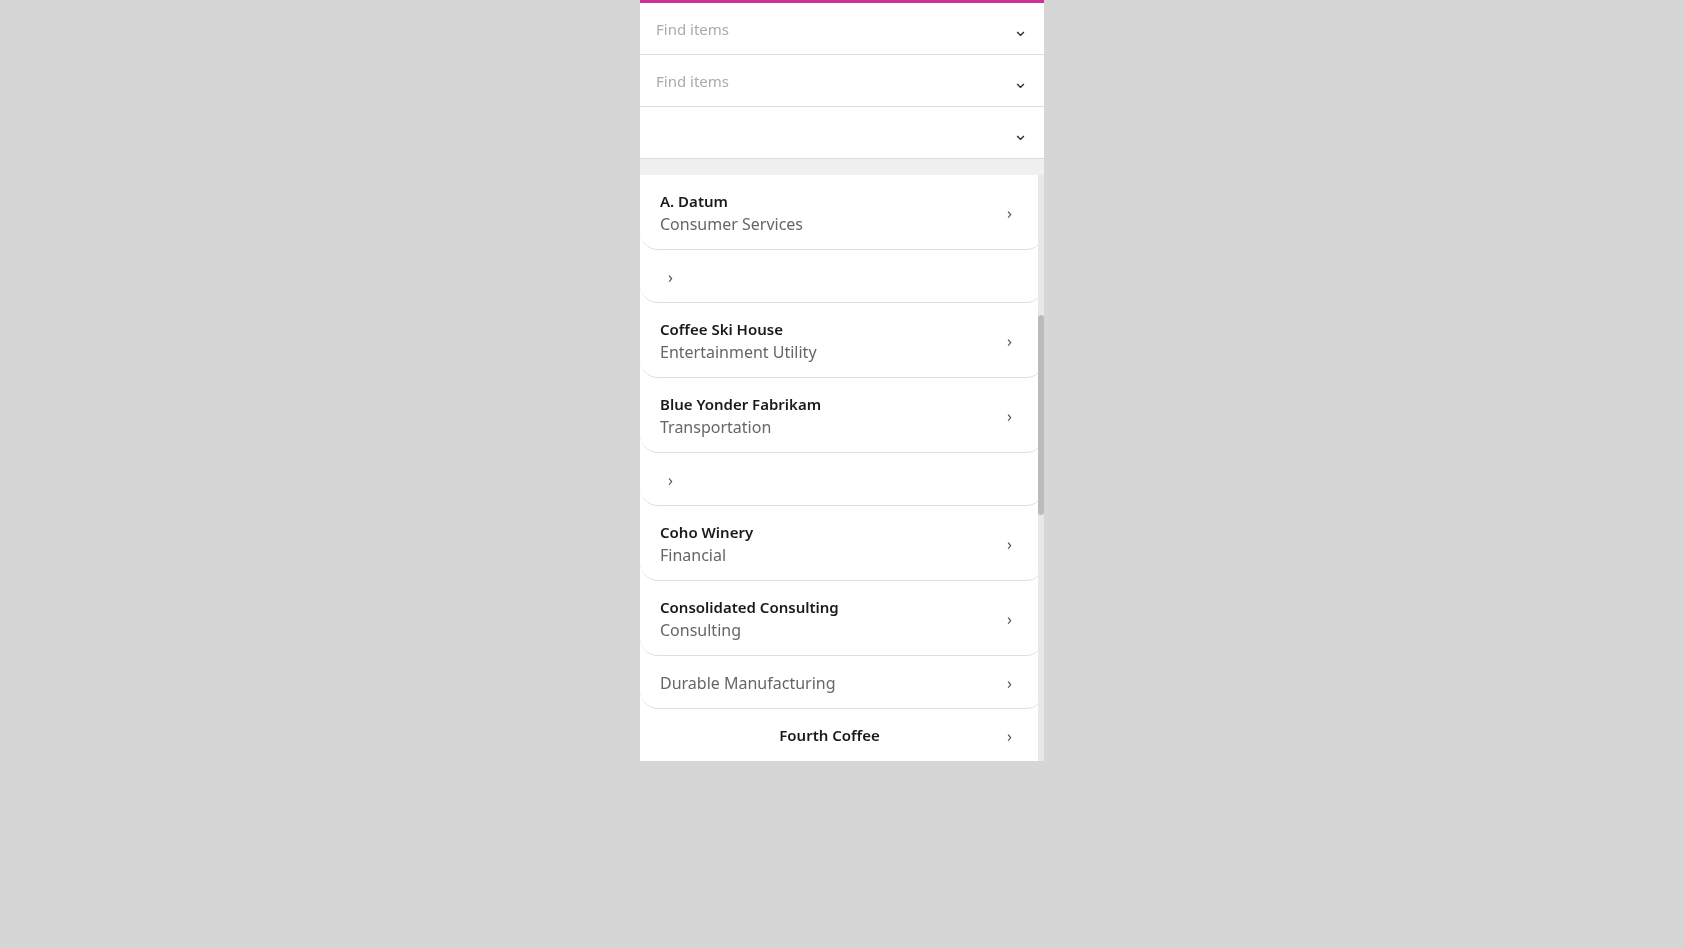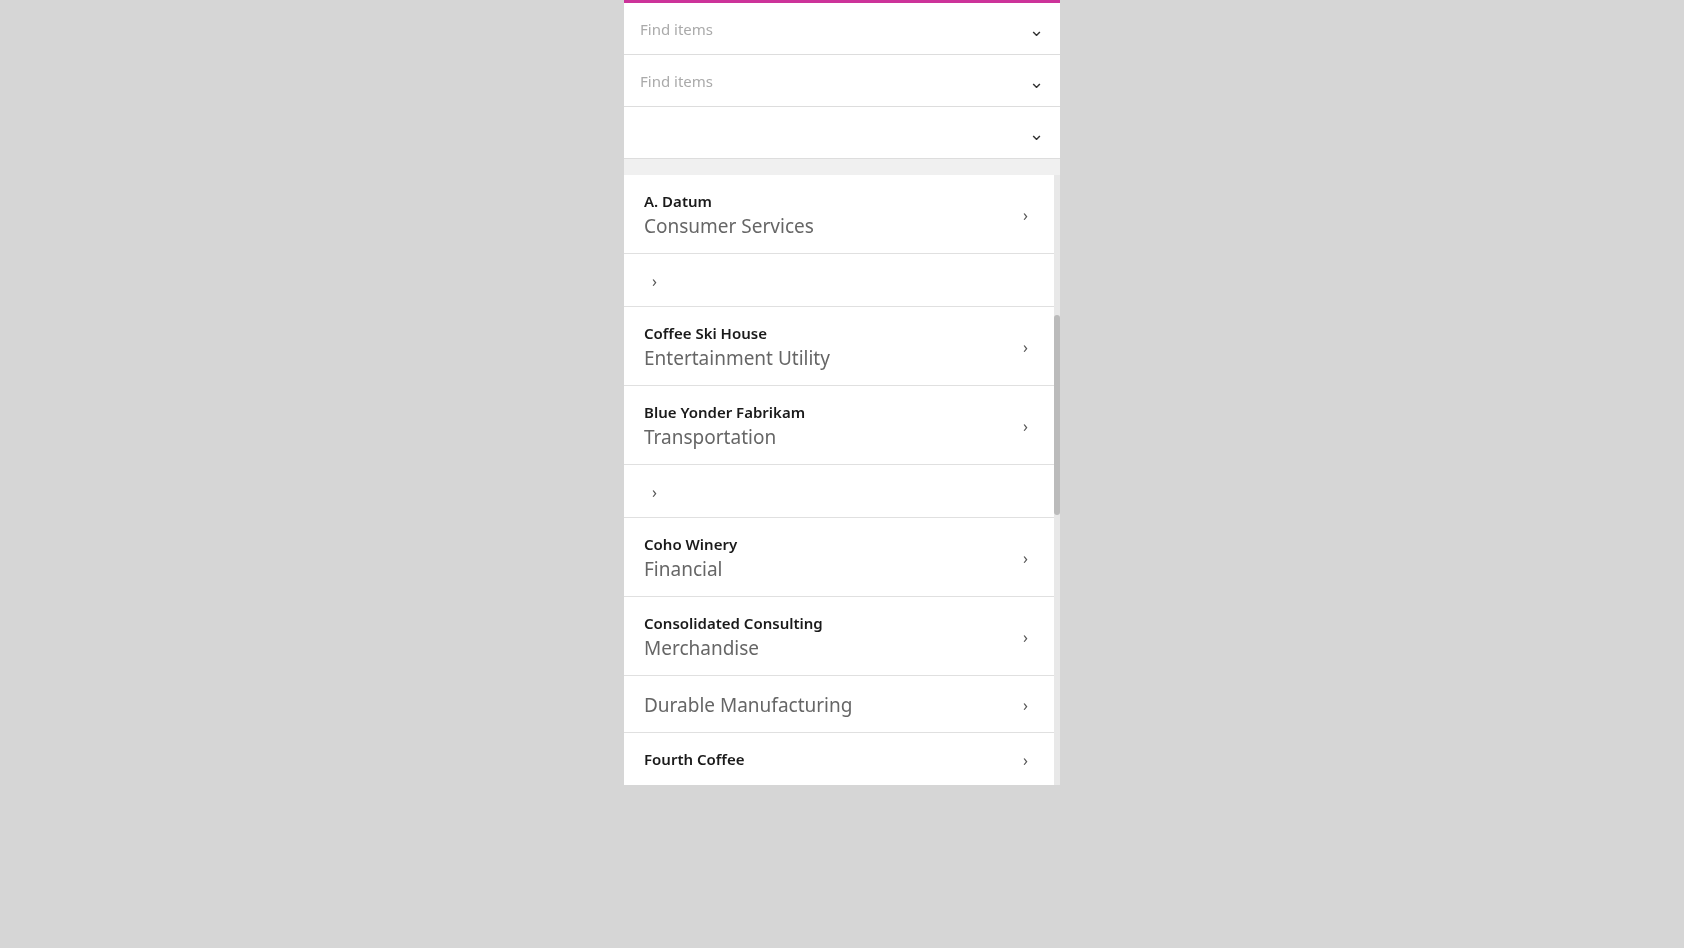--- a/index.html
+++ b/index.html
@@ -13,21 +13,21 @@
       font-family: 'Segoe UI', system-ui, -apple-system, sans-serif;
       width: 1684px;
       height: 948px;
       display: flex;
       justify-content: center;
       align-items: flex-start;
       padding-top: 0;
     }
 
     .panel {
-      width: 436px;
+      width: 404px;
       background: #f5f5f5;
       margin-top: 0;
       border-top: 3px solid #cc3399;
       position: relative;
     }
 
     .filter-bar {
       background: #fff;
       border-bottom: 1px solid #ddd;
       display: flex;
@@ -75,35 +75,36 @@
     }
 
     .list-item {
       display: flex;
       align-items: center;
       justify-content: space-between;
       padding: 16px 32px 14px 20px;
       border-bottom: 1px solid #e0e0e0;
       cursor: pointer;
       background: #fff;
+      border-radius: 18px;
     }
 
     .list-item-content {
       flex: 1;
     }
 
     .list-item-name {
       font-size: 15px;
       font-weight: 600;
       color: #1a1a1a;
       margin-bottom: 2px;
     }
 
     .list-item-sub {
-      font-size: 19px;
+      font-size: 16px;
       color: #666;
       font-weight: 400;
     }
 
     .list-item-chevron {
       font-size: 16px;
       color: #555;
       margin-left: 8px;
     }
 
@@ -191,33 +192,33 @@
         <div class="list-item-content">
           <div class="list-item-name">Coho Winery</div>
           <div class="list-item-sub">Financial</div>
         </div>
         <span class="list-item-chevron">›</span>
       </div>
 
       <div class="list-item">
         <div class="list-item-content">
           <div class="list-item-name">Consolidated Consulting</div>
-          <div class="list-item-sub">Merchandise</div>
+          <div class="list-item-sub">Consulting</div>
         </div>
         <span class="list-item-chevron">›</span>
       </div>
 
       <div class="list-item">
         <div class="list-item-content">
           <div class="list-item-sub">Durable Manufacturing</div>
         </div>
         <span class="list-item-chevron">›</span>
       </div>
 
-      <div class="list-item" style="border-bottom: none;">
+      <div class="list-item" style="border-bottom: none; text-align: center;">
         <div class="list-item-content">
           <div class="list-item-name">Fourth Coffee</div>
           <div class="list-item-sub"></div>
         </div>
         <span class="list-item-chevron">›</span>
       </div>
 
     </div>
 
     <div class="scrollbar-track">

